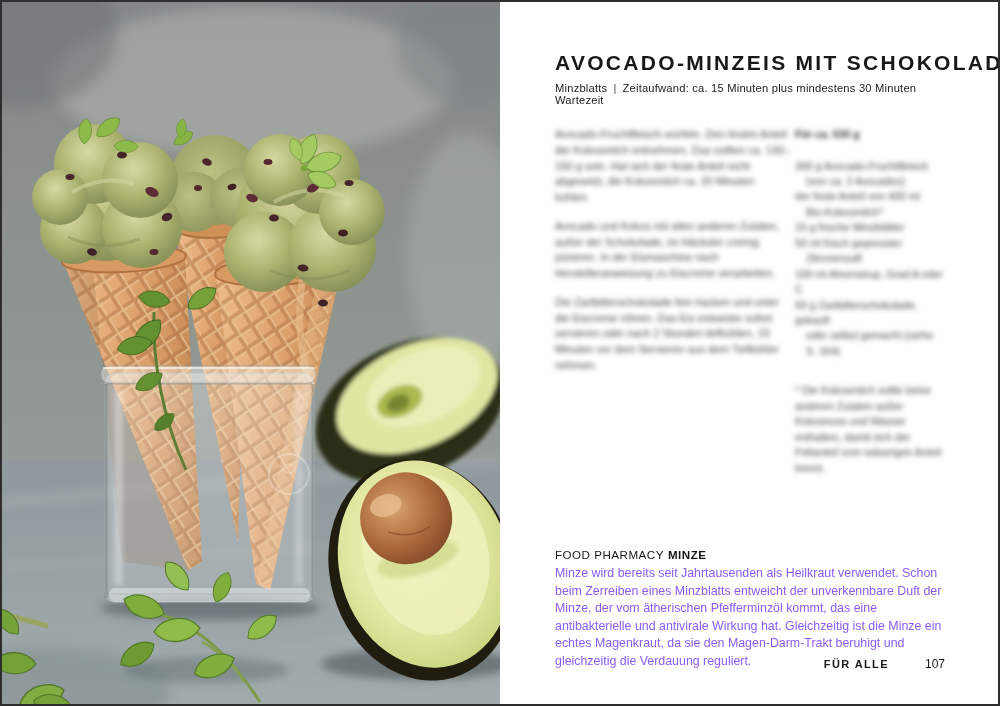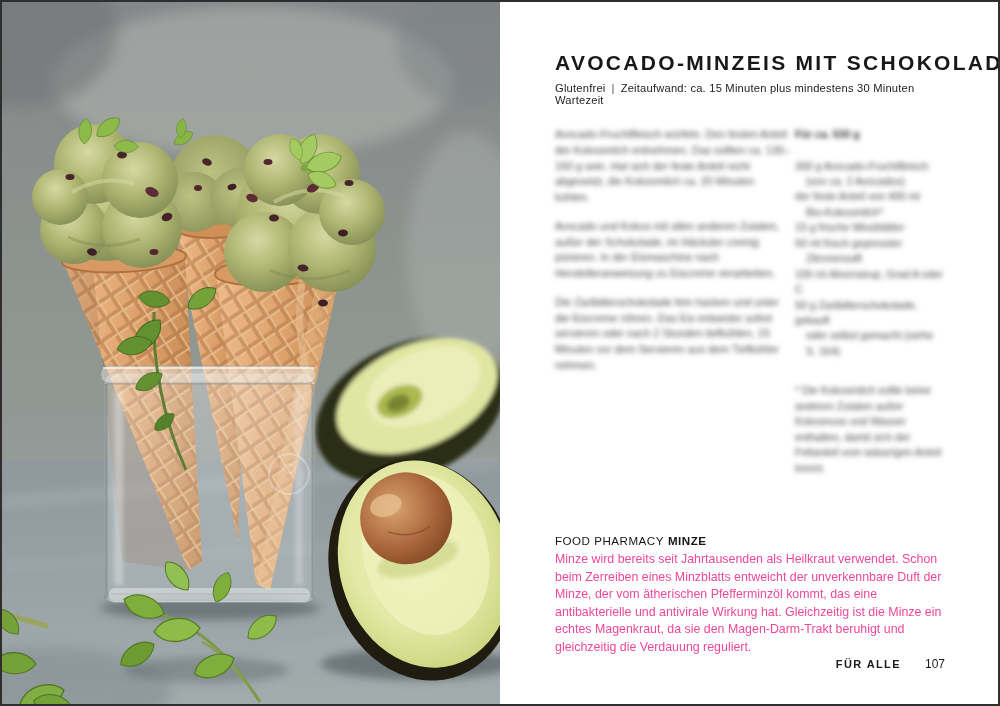--- a/index.html
+++ b/index.html
@@ -32,26 +32,26 @@
   }
   .steps p{margin:0 0 13px 0;}
   .ingredients{
     margin-left:auto;width:148px;font-size:10.6px;line-height:1.46;color:#474747;
     filter:blur(2.4px);
   }
   .ing-head{font-weight:700;color:#333;margin-bottom:16px;}
   .ing-line{margin:0;}
   .ing-line.indent{padding-left:11px;}
   .footnote{margin-top:24px;}
-  .foodpharmacy{position:absolute;left:55px;right:53px;top:532px;}
+  .foodpharmacy{position:absolute;left:55px;right:53px;top:546px;}
   .fp-head{font-size:11.6px;letter-spacing:.5px;color:#161616;}
   .fp-head .bold{font-weight:700;margin-left:4px;}
-  .fp-text{margin-top:4px;font-size:12.4px;line-height:1.42;color:#ec4899;}
+  .fp-text{margin-top:4px;font-size:12.4px;line-height:1.42;color:#8b5cf6;}
   .pagefooter{
-    position:absolute;top:655px;right:53px;display:flex;align-items:baseline;gap:24px;
+    position:absolute;top:655px;right:53px;display:flex;align-items:baseline;gap:36px;
   }
   .folio-label{font-size:11px;font-weight:700;letter-spacing:1.4px;color:#1b1b1b;}
   .folio-num{font-size:12px;color:#1b1b1b;}
 </style>
 </head>
 <body>
 
 <div id="book">
 
   <div id="photo">
@@ -276,21 +276,21 @@
       </g>
     </svg>
   </div>
 
   <div id="page">
     <div class="content">
 
       <h1 class="title">AVOCADO-MINZEIS MIT SCHOKOLADE</h1>
 
       <div class="meta">
-        <span>Glutenfrei</span><span class="sep">|</span><span>Zeitaufwand: ca. 15 Minuten plus mindestens 30 Minuten Wartezeit</span>
+        <span>Minzblatts</span><span class="sep">|</span><span>Zeitaufwand: ca. 15 Minuten plus mindestens 30 Minuten Wartezeit</span>
       </div>
 
 
       <div class="cols">
         <div class="steps">
           <p>Avocado-Fruchtfleisch würfeln. Den festen Anteil der Kokosmilch entnehmen. Das sollten ca. 130–150 g sein. Hat sich der feste Anteil nicht abgesetzt, die Kokosmilch ca. 20 Minuten kühlen.</p>
           <p>Avocado und Kokos mit allen anderen Zutaten, außer der Schokolade, im Häcksler cremig pürieren. In der Eismaschine nach Herstelleranweisung zu Eiscreme verarbeiten.</p>
           <p>Die Zartbitterschokolade fein hacken und unter die Eiscreme rühren. Das Eis entweder sofort servieren oder nach 2 Stunden tiefkühlen, 15 Minuten vor dem Servieren aus dem Tiefkühler nehmen.</p>
         </div>
         <div class="ingredients">

